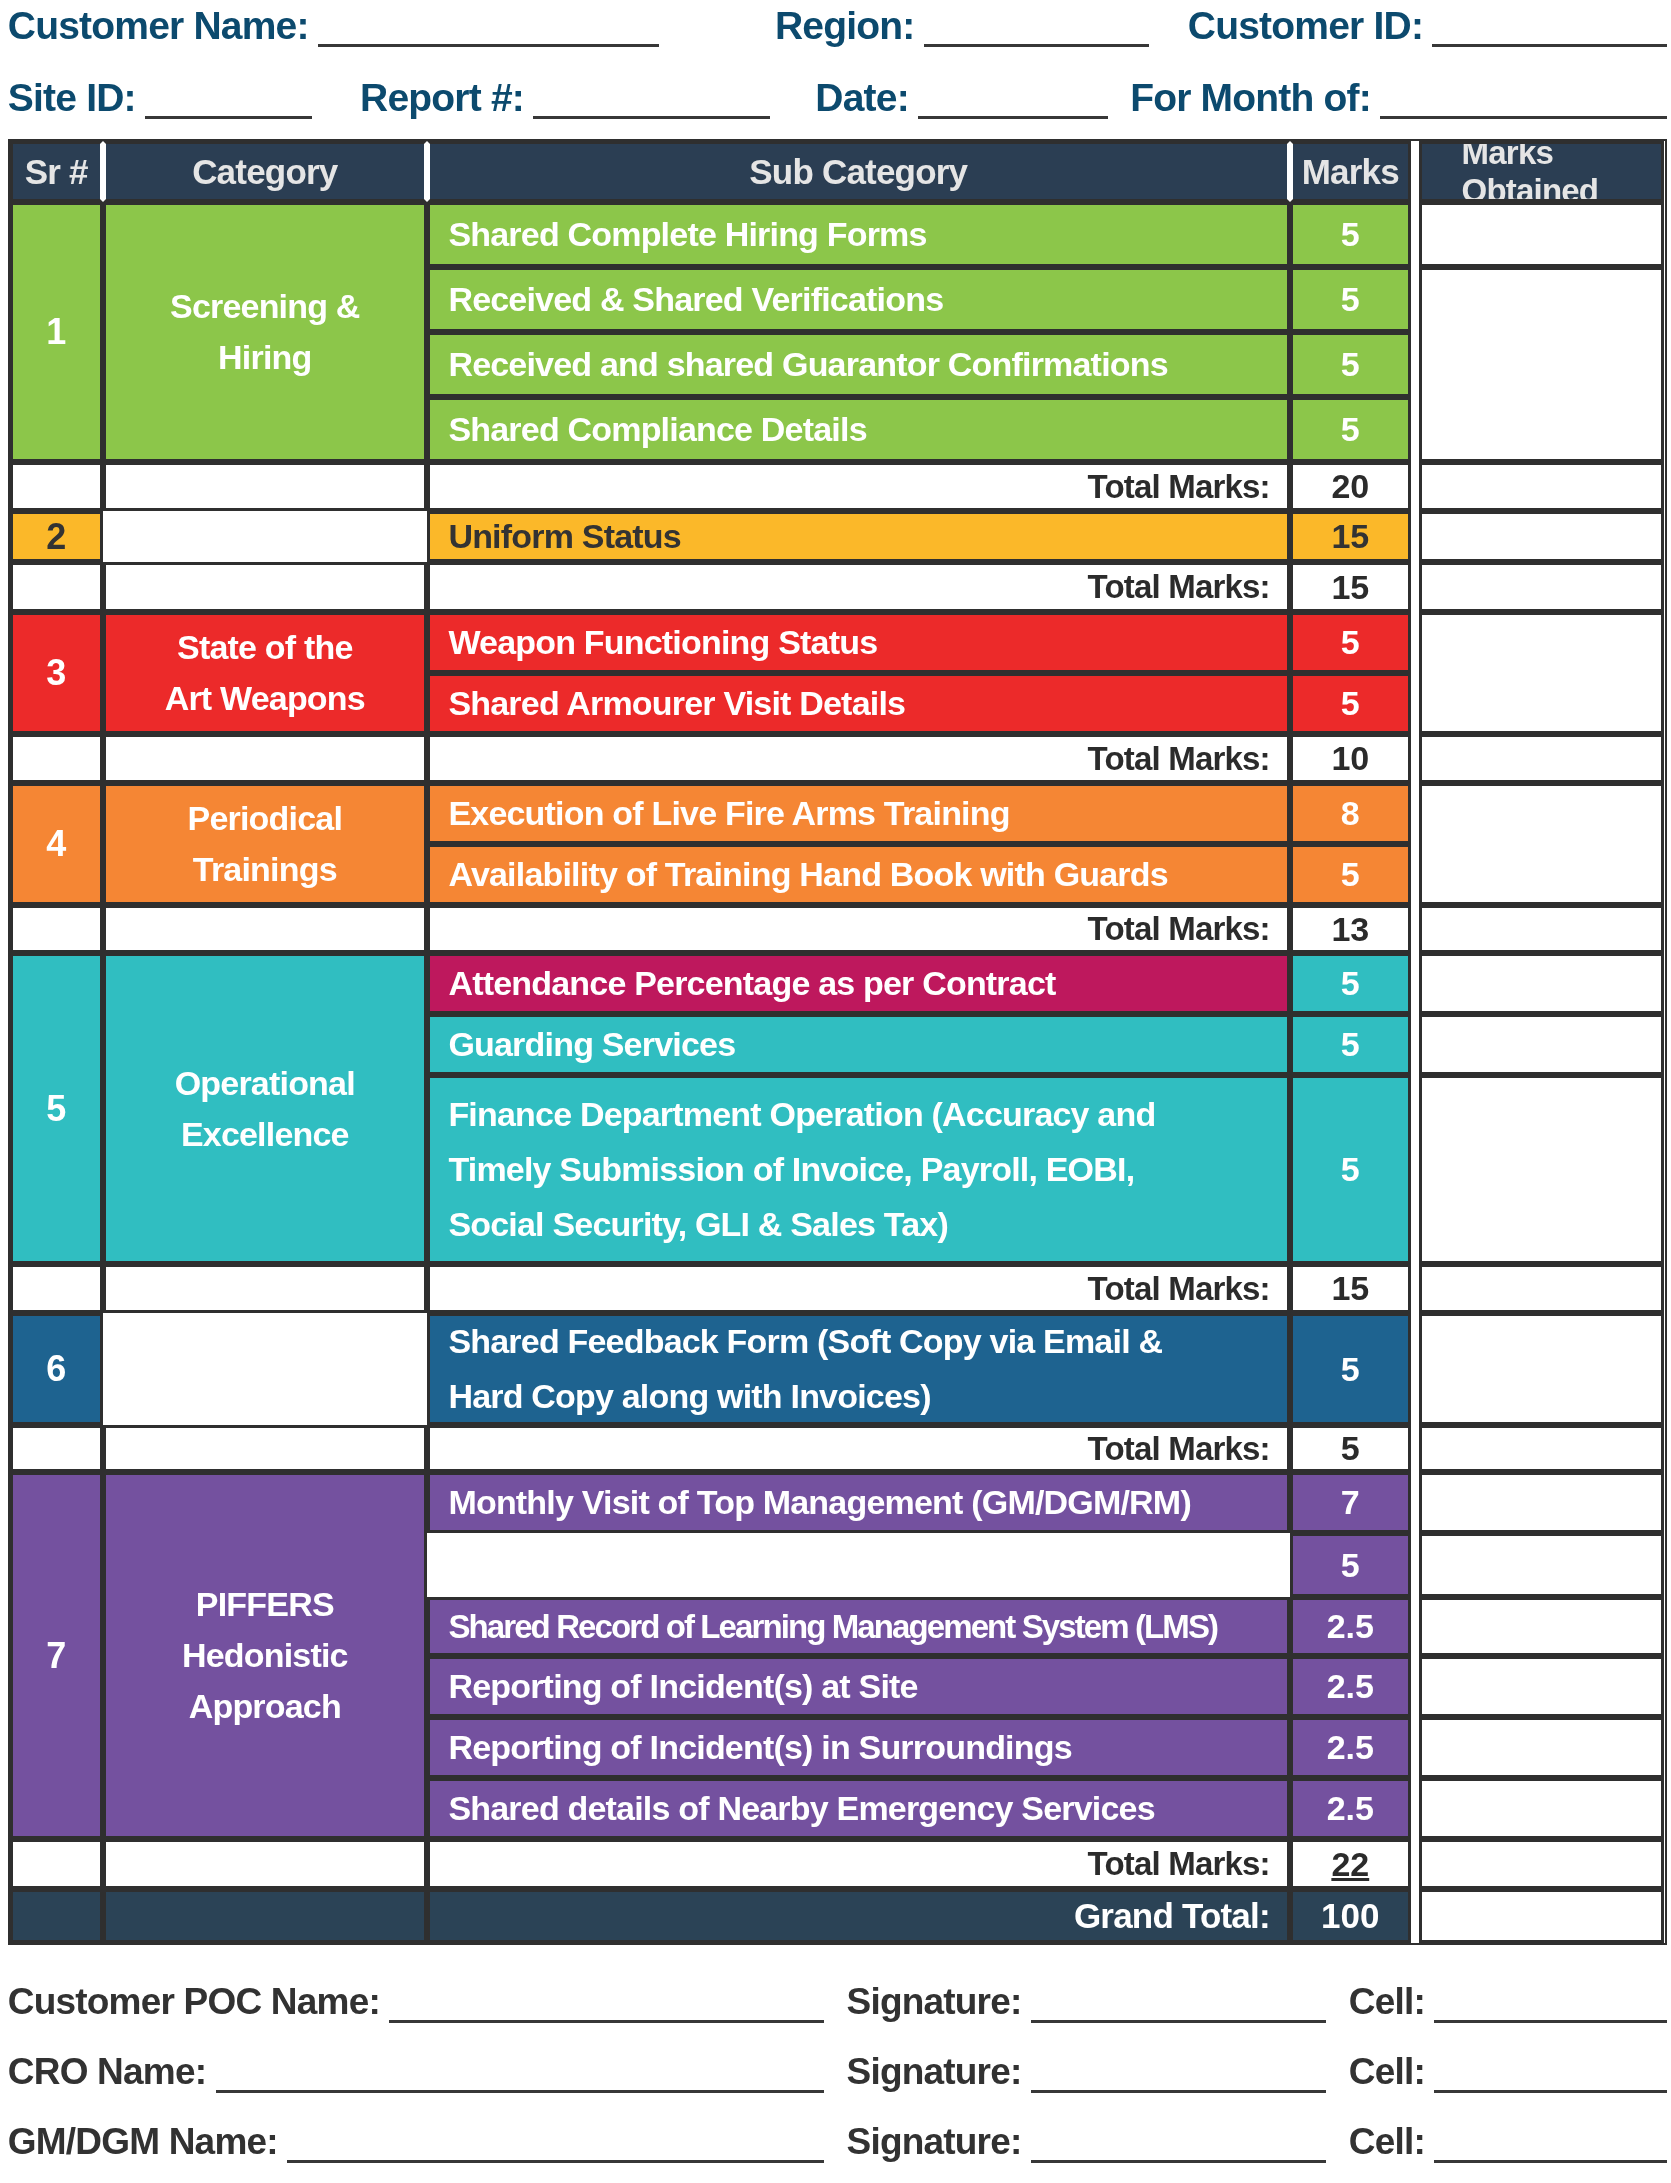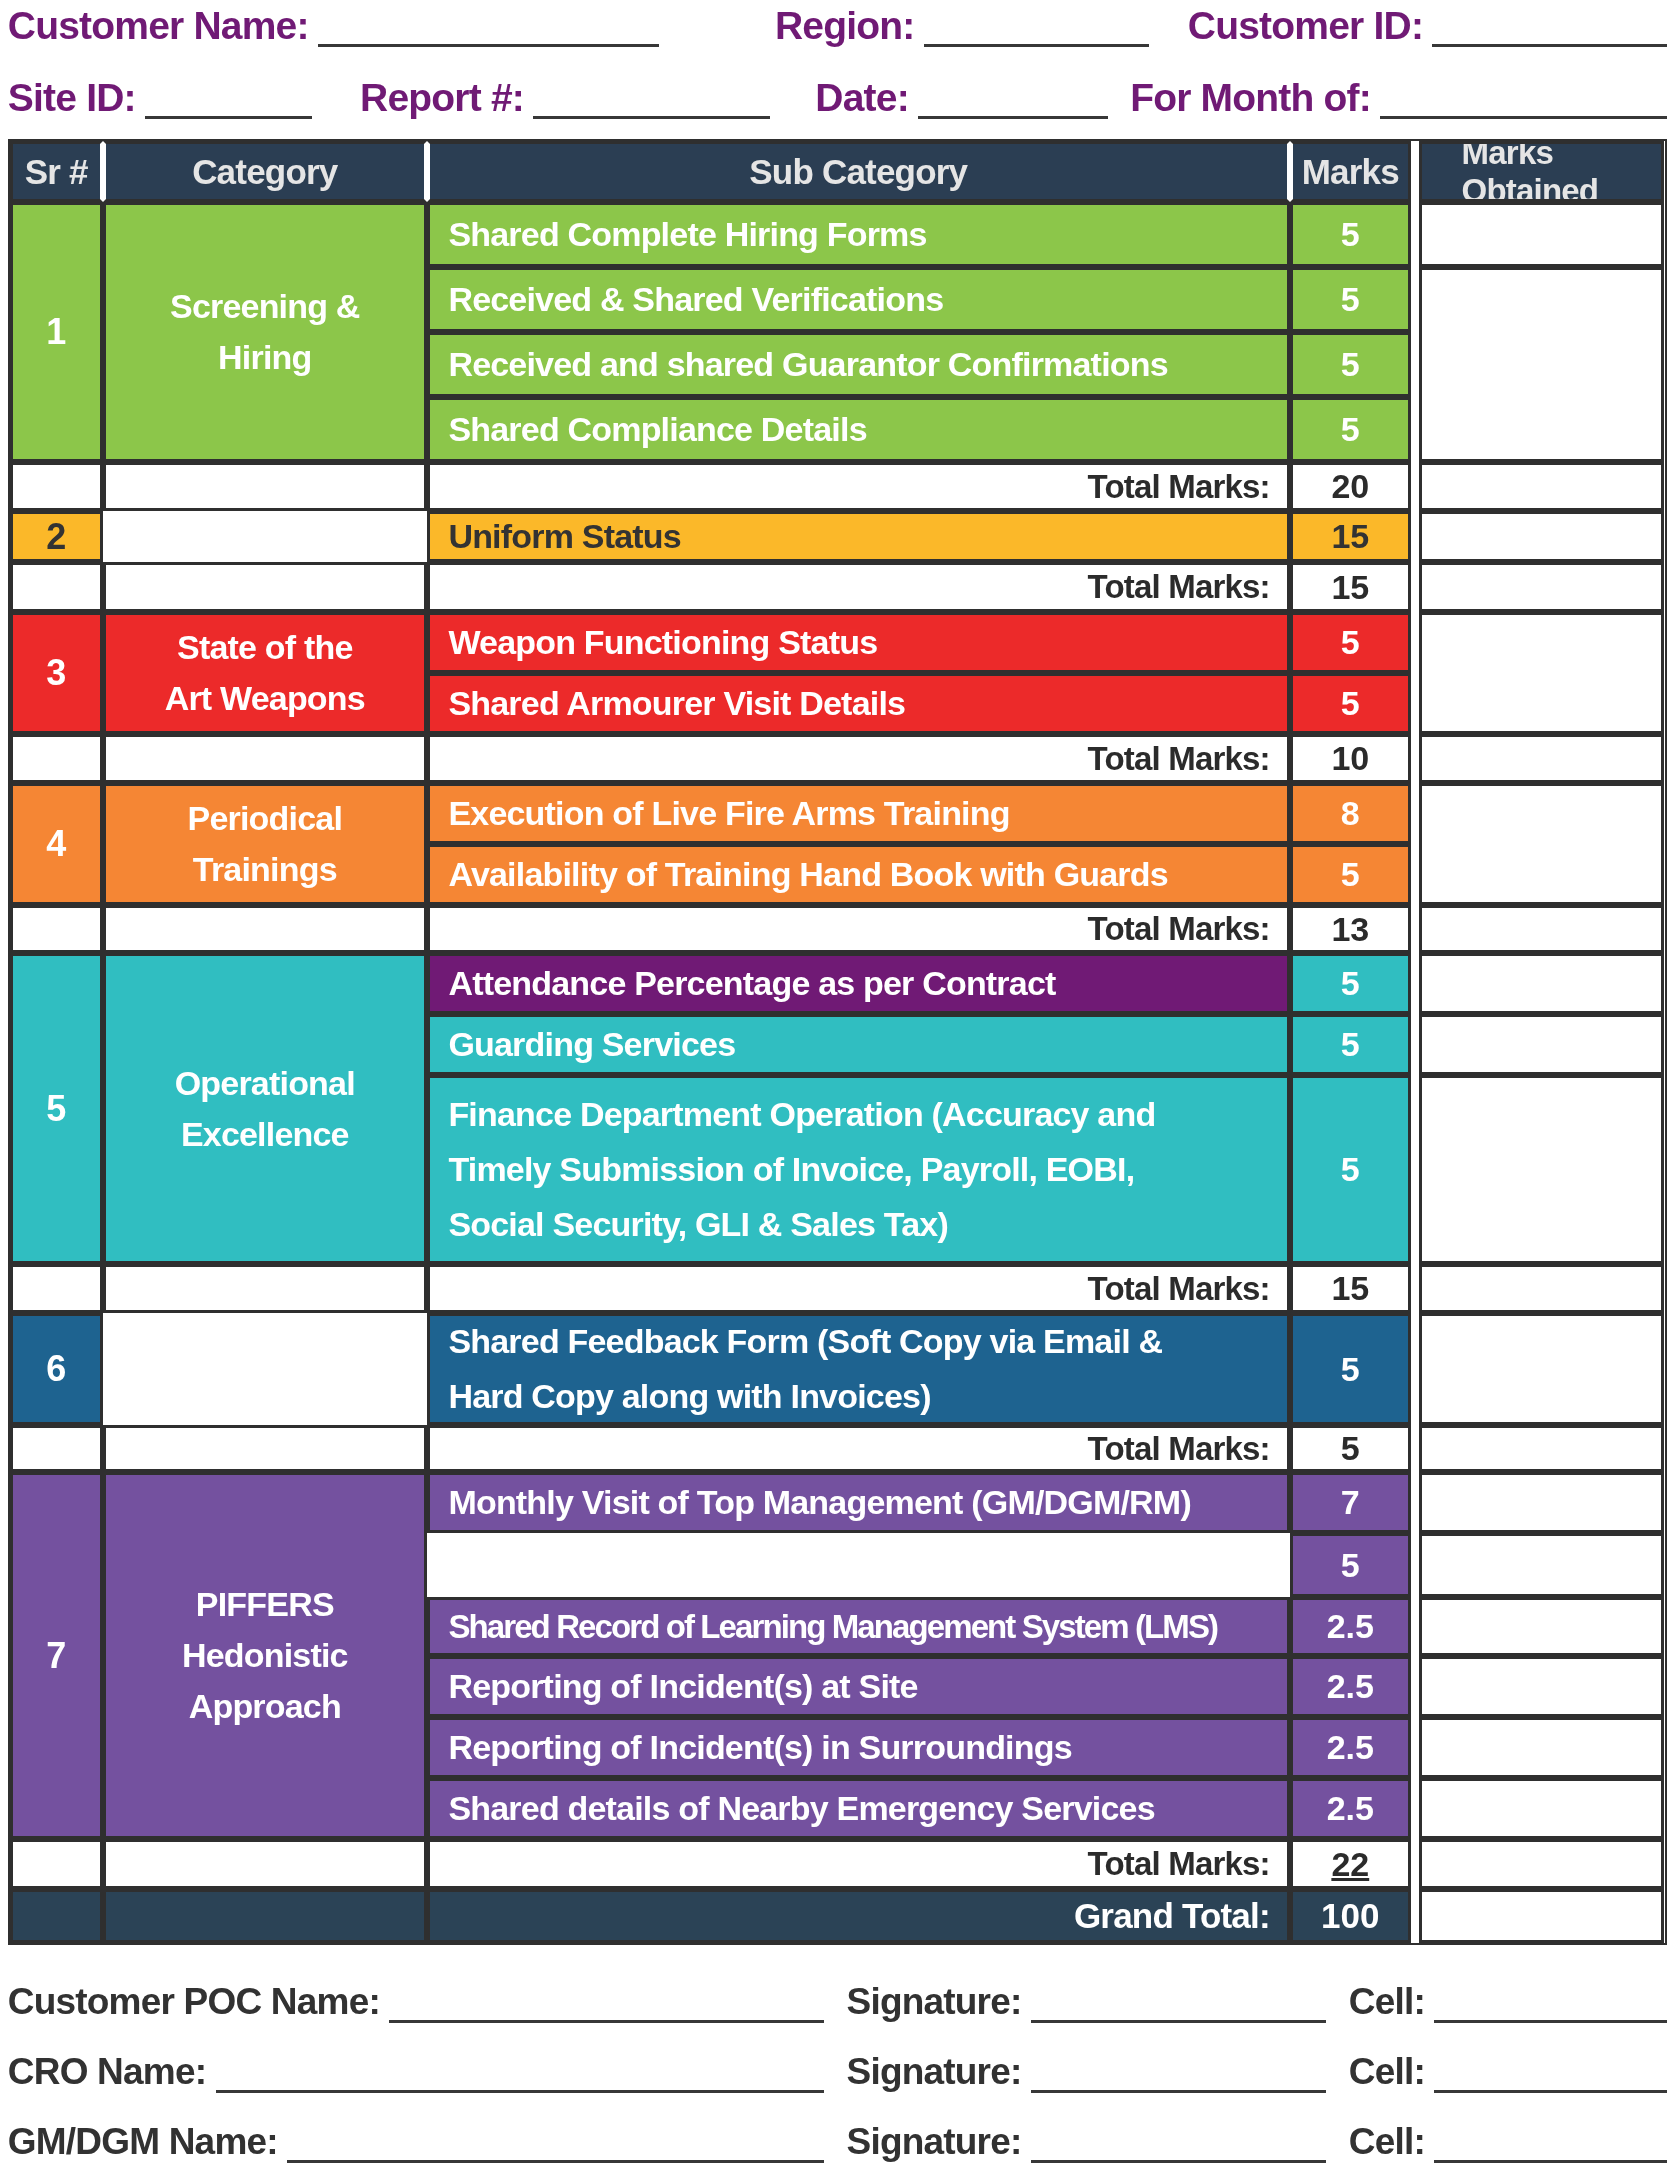--- a/index.html
+++ b/index.html
@@ -7,21 +7,21 @@
   }
   html,body{margin:0;padding:0;}
   body{
     width:1672px;height:2183px;background:#ffffff;overflow:hidden;
     font-family:"Liberation Sans",sans-serif;font-weight:bold;color:#2e2e2e;
     padding:4.7px 4.7px 0 7.8px;box-sizing:border-box;
   }
   .hdr-row{display:flex;align-items:flex-end;}
   .row1{margin-top:1.6px;}
   .row2{margin-top:31px;}
-  .lbl{font-size:39px;letter-spacing:-0.8px;line-height:1.05;white-space:nowrap;color:#701a75;}
+  .lbl{font-size:39px;letter-spacing:-0.8px;line-height:1.05;white-space:nowrap;color:#0c4a6e;}
   .line{border-bottom:3.9px solid var(--line);height:11px;margin-left:9.3px;}
   .grow{flex:1;}
   .w440{width:341px}.w290{width:225px}.w215{width:167px}.w305{width:237px}.w245{width:190px}
   .w380{width:295px}.w300{width:233px}
   .mr150{margin-right:116px}.mr50{margin-right:39px}.mr62{margin-right:48px}
   .mr58{margin-right:45px}.mr28{margin-right:22px}.mr30{margin-right:23px}
 
   #score-grid{
     display:grid;grid-template-columns:93px 324px 863px 121px 7.8px 245px;
     width:1655px;border:2.3px solid var(--border);margin-top:20px;background:#ffffff;
@@ -130,21 +130,21 @@
     <div class="cell marks" style="grid-area: 13 / 4 / span 1 / span 1; background: rgb(245, 134, 52); color: rgb(255, 255, 255);">5</div>
     <div class="cell obt" style="grid-area: 12 / 6 / span 2 / span 1;"></div>
     <div class="cell blank" style="grid-area: 14 / 1 / span 1 / span 1;"></div>
     <div class="cell blank" style="grid-area: 14 / 2 / span 1 / span 1;"></div>
     <div class="cell totlbl" style="grid-area: 14 / 3 / span 1 / span 1;">Total Marks:</div>
     <div class="cell totval" style="grid-area: 14 / 4 / span 1 / span 1;">13</div>
     <div class="cell obt" style="grid-area: 14 / 6 / span 1 / span 1;"></div>
     <div class="cell sr" style="grid-area: 15 / 1 / span 3 / span 1; background: rgb(48, 190, 193); color: rgb(255, 255, 255);">5</div>
     <div class="cell cat" style="grid-area: 15 / 2 / span 3 / span 1; background: rgb(48, 190, 193); color: rgb(255, 255, 255);">Operational
 Excellence</div>
-    <div class="cell sub" style="grid-area: 15 / 3 / span 1 / span 1; background: #701a75; color: rgb(255, 255, 255);">Attendance Percentage as per Contract</div>
+    <div class="cell sub" style="grid-area: 15 / 3 / span 1 / span 1; background: #be185d; color: rgb(255, 255, 255);">Attendance Percentage as per Contract</div>
     <div class="cell marks" style="grid-area: 15 / 4 / span 1 / span 1; background: rgb(48, 190, 193); color: rgb(255, 255, 255);">5</div>
     <div class="cell sub" style="grid-area: 16 / 3 / span 1 / span 1; background: rgb(48, 190, 193); color: rgb(255, 255, 255);">Guarding Services</div>
     <div class="cell marks" style="grid-area: 16 / 4 / span 1 / span 1; background: rgb(48, 190, 193); color: rgb(255, 255, 255);">5</div>
     <div class="cell sub" style="grid-area: 17 / 3 / span 1 / span 1; background: rgb(48, 190, 193); color: rgb(255, 255, 255);">Finance Department Operation (Accuracy and
 Timely Submission of Invoice, Payroll, EOBI,
 Social Security, GLI &amp; Sales Tax)</div>
     <div class="cell marks" style="grid-area: 17 / 4 / span 1 / span 1; background: rgb(48, 190, 193); color: rgb(255, 255, 255);">5</div>
     <div class="cell obt" style="grid-area: 15 / 6 / span 1 / span 1;"></div>
     <div class="cell obt" style="grid-area: 16 / 6 / span 1 / span 1;"></div>
     <div class="cell obt" style="grid-area: 17 / 6 / span 1 / span 1;"></div>

